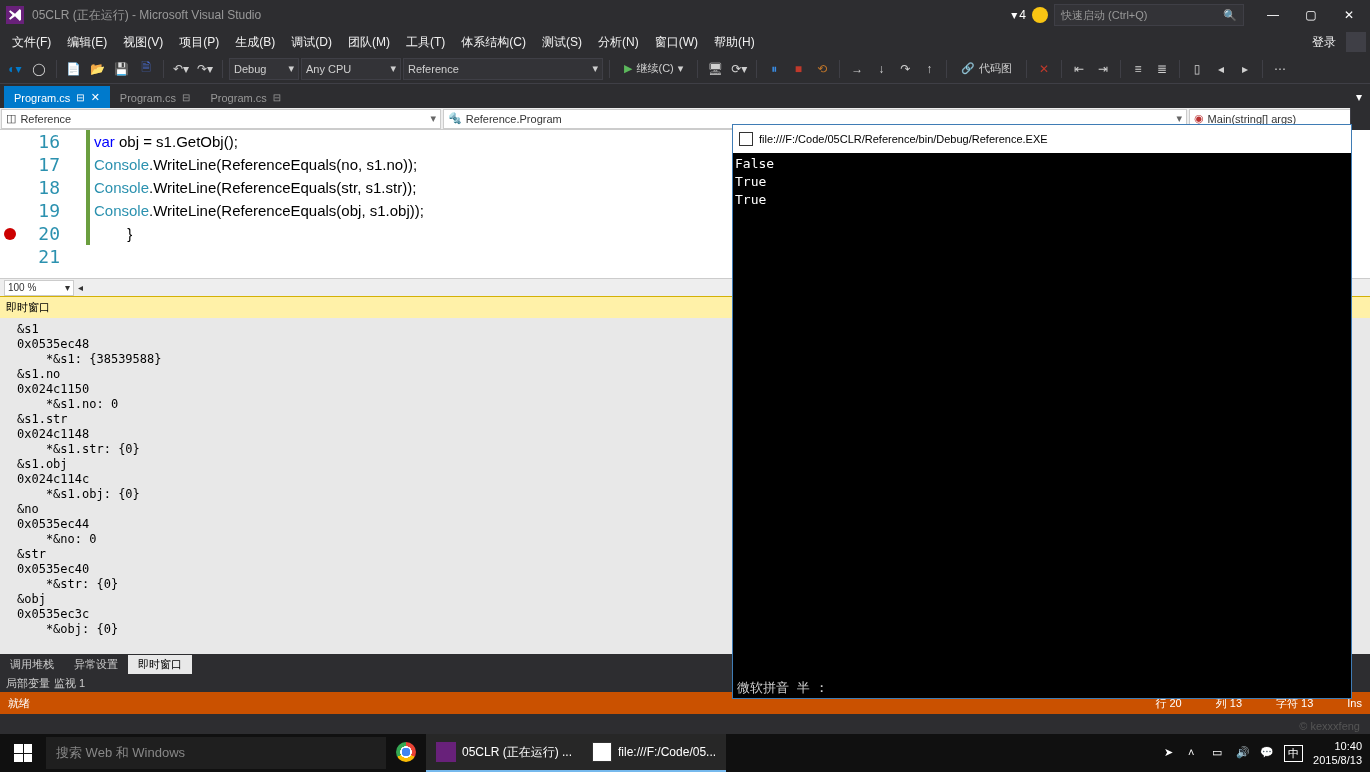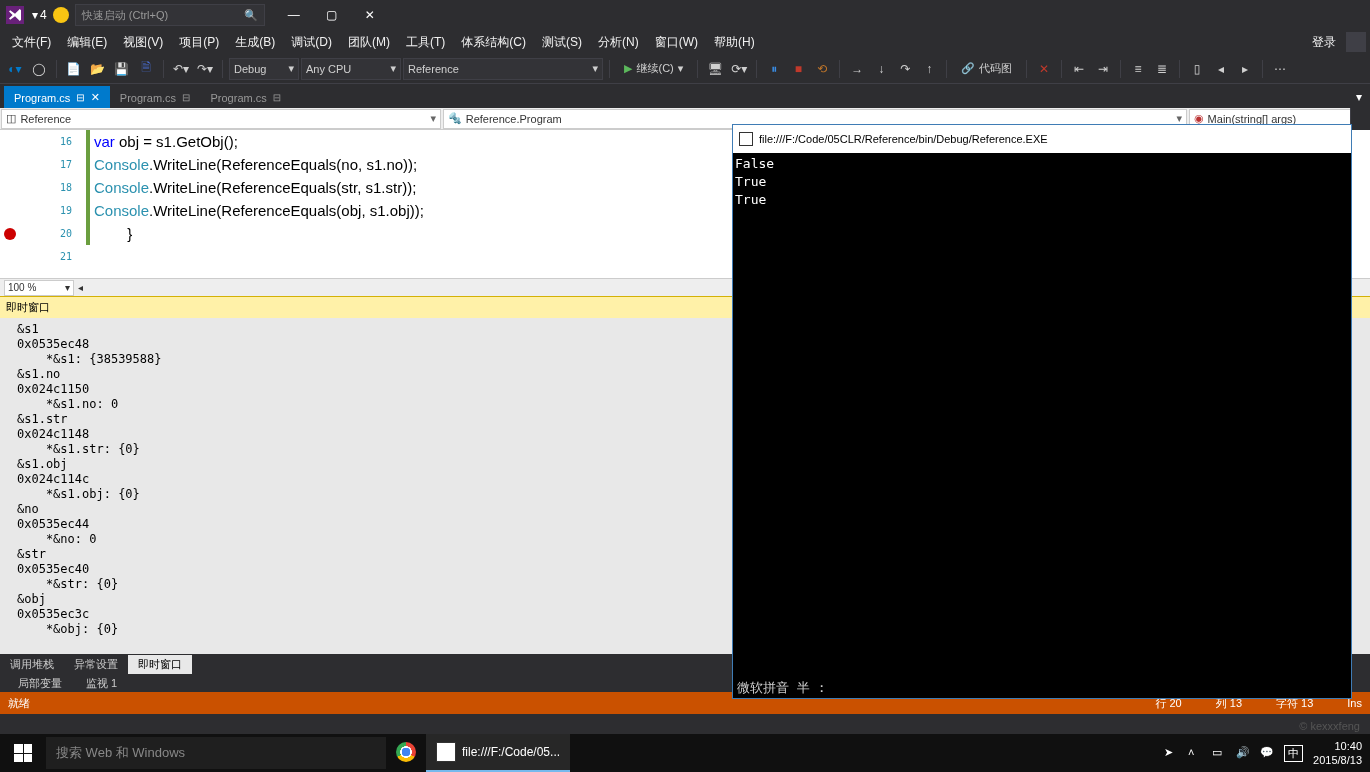--- a/index.html
+++ b/index.html
@@ -44,40 +44,40 @@
 
 
 .navbar { height: 22px; background: #eee; display: flex; align-items: center; border-bottom: 1px solid #ccc; }
 .nav-combo { flex: 1; height: 20px; background: #fff; border: 1px solid #ccc; color: #333; padding: 0 4px; display: flex; align-items: center; font-size: 11px; margin: 0 1px; }
 .nav-combo .ic { margin-right: 4px; }
 .nav-combo .chev { margin-left: auto; color: #666; }
 
 
 .editor-area { display: flex; height: 148px; background: #fff; position: relative; }
 .gutter { width: 86px; background: #fff; border-right: 0; }
-.gutter-row { height: 23px; display: flex; align-items: center; justify-content: flex-end; padding-right: 14px; color: #2b91af; font-family: Consolas, monospace; font-size: 10px; position: relative; }
+.gutter-row { height: 23px; display: flex; align-items: center; justify-content: flex-end; padding-right: 26px; color: #2b91af; font-family: Consolas, monospace; font-size: 18px; position: relative; }
 .breakpoint { position: absolute; left: 4px; width: 12px; height: 12px; background: #c00; border-radius: 50%; }
 .change-bar { position: absolute; right: -4px; width: 4px; height: 23px; background: #6b9e3f; }
 .code { flex: 1; font-family: Consolas, monospace; font-size: 15px; color: #000; }
 .code-row { height: 23px; display: flex; align-items: center; white-space: pre; padding-left: 8px; }
 .kw { color: #0000ff; }
 .type { color: #2b91af; }
 .hl-stmt { background: #f8c9a7; padding: 0 1px; }
 .scroll-info { height: 18px; background: #eee; border-top: 1px solid #ccc; display: flex; align-items: center; padding: 0 4px; font-size: 10px; color: #333; gap: 4px; }
 .zoom-combo { width: 70px; height: 16px; background: #fff; border: 1px solid #ccc; display: flex; align-items: center; padding: 0 3px; }
 
 
 .imm-header { height: 22px; background: #fff1a8; color: #000; display: flex; align-items: center; padding: 0 6px; font-size: 11px; border-top: 1px solid #d4b106; }
 .imm-body { height: 336px; background: #e8e8e8; color: #000; font-family: SimSun, monospace; font-size: 12px; padding: 4px 17px; white-space: pre; overflow: hidden; line-height: 15px; }
 
 
 .bottom-tabs { height: 20px; background: #2d2d30; display: flex; align-items: center; }
 .bt-tab { padding: 2px 10px; color: #ccc; font-size: 11px; cursor: pointer; }
 .bt-tab.active { background: #e8e8e8; color: #000; }
-.panel-row { height: 18px; background: #2d2d30; display: flex; align-items: center; padding: 0 18px; gap: 24px; font-size: 11px; color: #ccc; }
+.panel-row { height: 18px; background: #2d2d30; display: flex; align-items: center; padding: 0 6px; gap: 4px; font-size: 11px; color: #ccc; }
 
 
 .statusbar { height: 22px; background: #ca5100; color: #fff; display: flex; align-items: center; padding: 0 8px; font-size: 11px; }
 .status-spacer { flex: 1; }
 .status-item { margin-left: 34px; }
 
 
 .console-win { position: absolute; left: 732px; top: 124px; width: 620px; height: 575px; border: 1px solid #3f7cb5; background: #000; display: flex; flex-direction: column; }
 .console-title { height: 28px; background: #fff; color: #000; display: flex; align-items: center; padding: 0 6px; font-size: 11px; gap: 6px; }
 .console-icon { width: 14px; height: 14px; border: 1px solid #333; background: #fff; }
@@ -103,20 +103,21 @@
 </style>
 </head>
 <body>
 
 <div class="titlebar">
   <div class="vs-logo">
       <svg width="12" height="12" viewBox="0 0 10 10">
         <path d="M0 2 L3 5 L0 8 L1 9 L5 6 L9 10 L10 9 L10 1 L9 0 L5 4 L1 1 Z"></path>
       </svg>
     </div>
+  <div class="title-text">05CLR (正在运行) - Microsoft Visual Studio</div>
   <div class="title-right">
     <div class="flag-badge">▾<span>4</span></div>
     <div class="smiley"></div>
     <div class="quick-launch">
       <span>快速启动 (Ctrl+Q)</span>
       <span class="search-ic">🔍</span>
     </div>
     <div class="win-btns">
       <div class="win-btn">—</div>
       <div class="win-btn">▢</div>
@@ -330,20 +331,24 @@
         <span></span>
         <span></span>
       </div>
     </div>
   <div class="search-box">搜索 Web 和 Windows</div>
   <div id="task-apps" style="display:flex">
       <div class="task-btn">
         <div class="task-icon chrome-ic"></div>
       </div>
       <div class="task-btn active">
+        <div class="task-icon vs-ic"></div>
+        <span>05CLR (正在运行) ...</span>
+      </div>
+      <div class="task-btn active">
         <div class="task-icon con-ic"></div>
         <span>file:///F:/Code/05...</span>
       </div>
     </div>
   <div class="tray">
     <span class="tray-ic">➤</span>
     <span class="tray-ic">˄</span>
     <span class="tray-ic">▭</span>
     <span class="tray-ic">🔊</span>
     <span class="tray-ic">💬</span>

